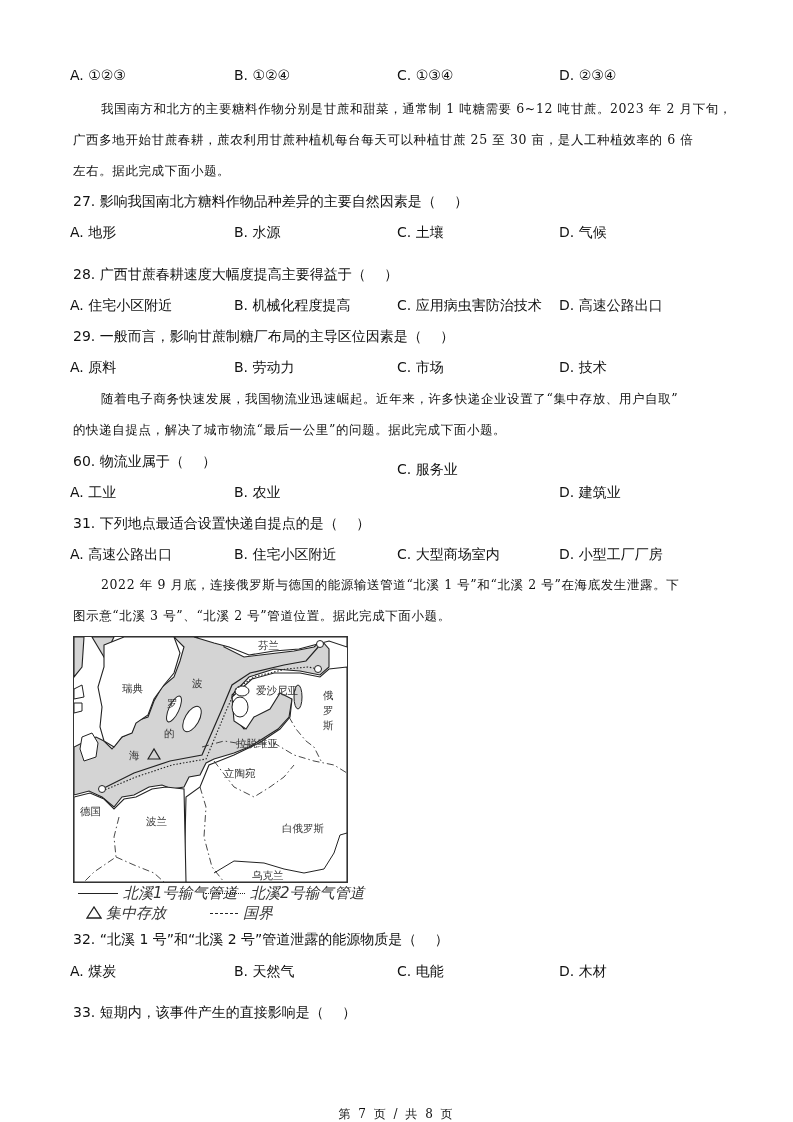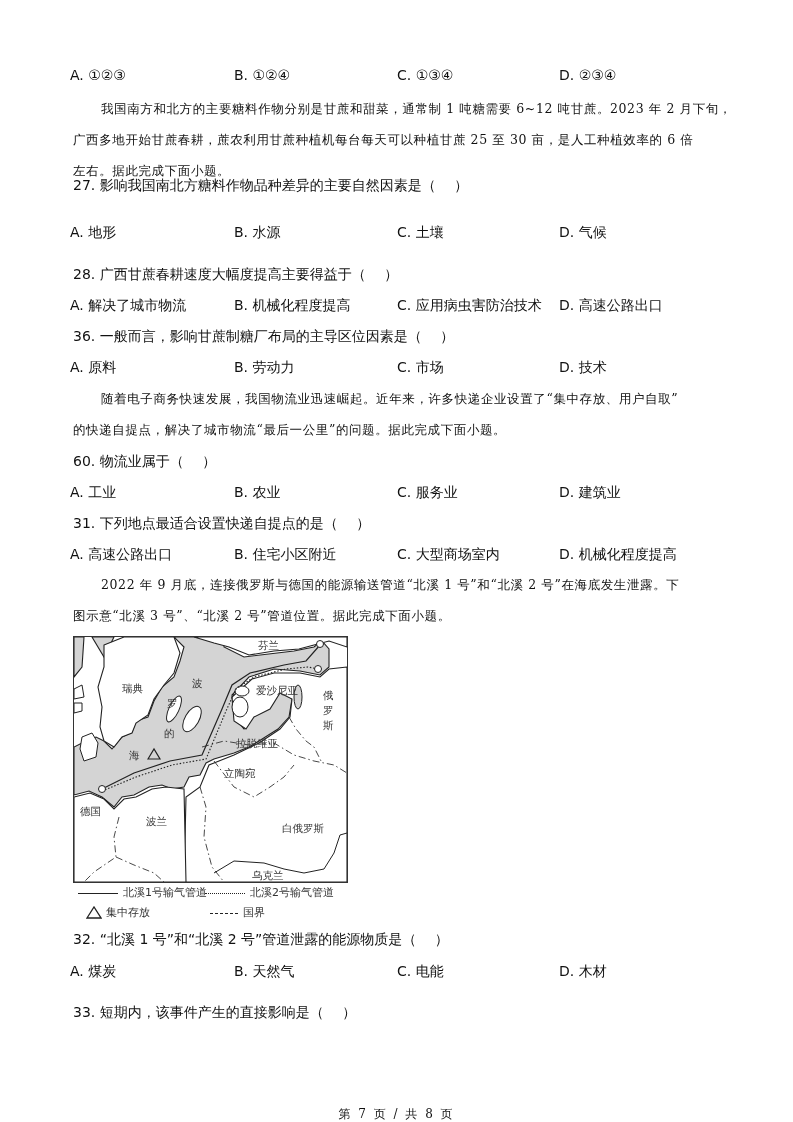--- a/index.html
+++ b/index.html
@@ -11,67 +11,67 @@
   .abs { position: absolute; }
   .q { position: absolute; left: 73px; font-size: 14px; line-height: 18px; white-space: nowrap; }
   .opt { position: absolute; font-size: 14px; line-height: 18px; white-space: nowrap; }
   .optA { left: 70px; } .optB { left: 234px; } .optC { left: 397px; } .optD { left: 559px; }
   .para { position: absolute; left: 73px; width: 650px; font-family: "DejaVu Serif", "Liberation Serif", serif;
           font-size: 12.5px; line-height: 18px; white-space: nowrap; letter-spacing: 0.6px; }
   .indent { left: 101px; }
   .map { position: absolute; left: 73px; top: 636px; width: 275px; height: 247px; border: 1.2px solid #333; box-sizing: border-box; background:#fff; }
   .map svg { position:absolute; left:0; top:0; }
   .mlabel { position: absolute; font-size: 10.5px; line-height: 12px; color: #333; white-space: nowrap; }
-  .legend { position: absolute; font-size: 11px; color: #333; white-space: nowrap; line-height: 12px; }
+  .legend { position: absolute; font-size: 15px; color: #333; white-space: nowrap; line-height: 12px; font-style: italic; }
   .footer { position: absolute; left: 0; width: 793px; top: 1106px; text-align: center; font-size: 12px; font-family: "DejaVu Serif", "Liberation Serif", serif; letter-spacing: 2px; }
 </style>
 </head>
 <body>
 
 <div class="opt optA" style="top:66px">A. ①②③</div>
 <div class="opt optB" style="top:66px">B. ①②④</div>
 <div class="opt optC" style="top:66px">C. ①③④</div>
 <div class="opt optD" style="top:66px">D. ②③④</div>
 
 <div class="para indent" style="top:100px">我国南方和北方的主要糖料作物分别是甘蔗和甜菜，通常制 1 吨糖需要 6~12 吨甘蔗。2023 年 2 月下旬，</div>
 <div class="para" style="top:131px">广西多地开始甘蔗春耕，蔗农利用甘蔗种植机每台每天可以种植甘蔗 25 至 30 亩，是人工种植效率的 6 倍</div>
 <div class="para" style="top:162px">左右。据此完成下面小题。</div>
 
-<div class="q" style="top:176px">27. 影响我国南北方糖料作物品种差异的主要自然因素是（　 ）</div>
+<div class="q" style="top:192px">27. 影响我国南北方糖料作物品种差异的主要自然因素是（　 ）</div>
 <div class="opt optA" style="top:223px">A. 地形</div>
 <div class="opt optB" style="top:223px">B. 水源</div>
 <div class="opt optC" style="top:223px">C. 土壤</div>
 <div class="opt optD" style="top:223px">D. 气候</div>
 
 <div class="q" style="top:265px">28. 广西甘蔗春耕速度大幅度提高主要得益于（　 ）</div>
-<div class="opt optA" style="top:296px">A. 解决了城市物流</div>
+<div class="opt optA" style="top:296px">A. 住宅小区附近</div>
 <div class="opt optB" style="top:296px">B. 机械化程度提高</div>
 <div class="opt optC" style="top:296px">C. 应用病虫害防治技术</div>
 <div class="opt optD" style="top:296px">D. 高速公路出口</div>
 
-<div class="q" style="top:327px">36. 一般而言，影响甘蔗制糖厂布局的主导区位因素是（　 ）</div>
+<div class="q" style="top:327px">29. 一般而言，影响甘蔗制糖厂布局的主导区位因素是（　 ）</div>
 <div class="opt optA" style="top:358px">A. 原料</div>
 <div class="opt optB" style="top:358px">B. 劳动力</div>
 <div class="opt optC" style="top:358px">C. 市场</div>
 <div class="opt optD" style="top:358px">D. 技术</div>
 
 <div class="para indent" style="top:390px">随着电子商务快速发展，我国物流业迅速崛起。近年来，许多快递企业设置了“集中存放、用户自取”</div>
 <div class="para" style="top:421px">的快递自提点，解决了城市物流“最后一公里”的问题。据此完成下面小题。</div>
 
 <div class="q" style="top:452px">60. 物流业属于（　 ）</div>
 <div class="opt optA" style="top:483px">A. 工业</div>
 <div class="opt optB" style="top:483px">B. 农业</div>
-<div class="opt optC" style="top:483px">C. 服务业</div>
+<div class="opt optC" style="top:460px">C. 服务业</div>
 <div class="opt optD" style="top:483px">D. 建筑业</div>
 
 <div class="q" style="top:514px">31. 下列地点最适合设置快递自提点的是（　 ）</div>
 <div class="opt optA" style="top:545px">A. 高速公路出口</div>
 <div class="opt optB" style="top:545px">B. 住宅小区附近</div>
 <div class="opt optC" style="top:545px">C. 大型商场室内</div>
-<div class="opt optD" style="top:545px">D. 机械化程度提高</div>
+<div class="opt optD" style="top:545px">D. 小型工厂厂房</div>
 
 <div class="para indent" style="top:576px">2022 年 9 月底，连接俄罗斯与德国的能源输送管道“北溪 1 号”和“北溪 2 号”在海底发生泄露。下</div>
 <div class="para" style="top:607px">图示意“北溪 3 号”、“北溪 2 号”管道位置。据此完成下面小题。</div>
 
 <div class="map">
   <svg width="273" height="245" viewBox="0 0 273 245">
 
     <rect x="0" y="0" width="273" height="245" fill="#ffffff"></rect>
     <path d="M0,0 L273,0 L273,245 L0,245 Z" fill="#ffffff"></path>
 

